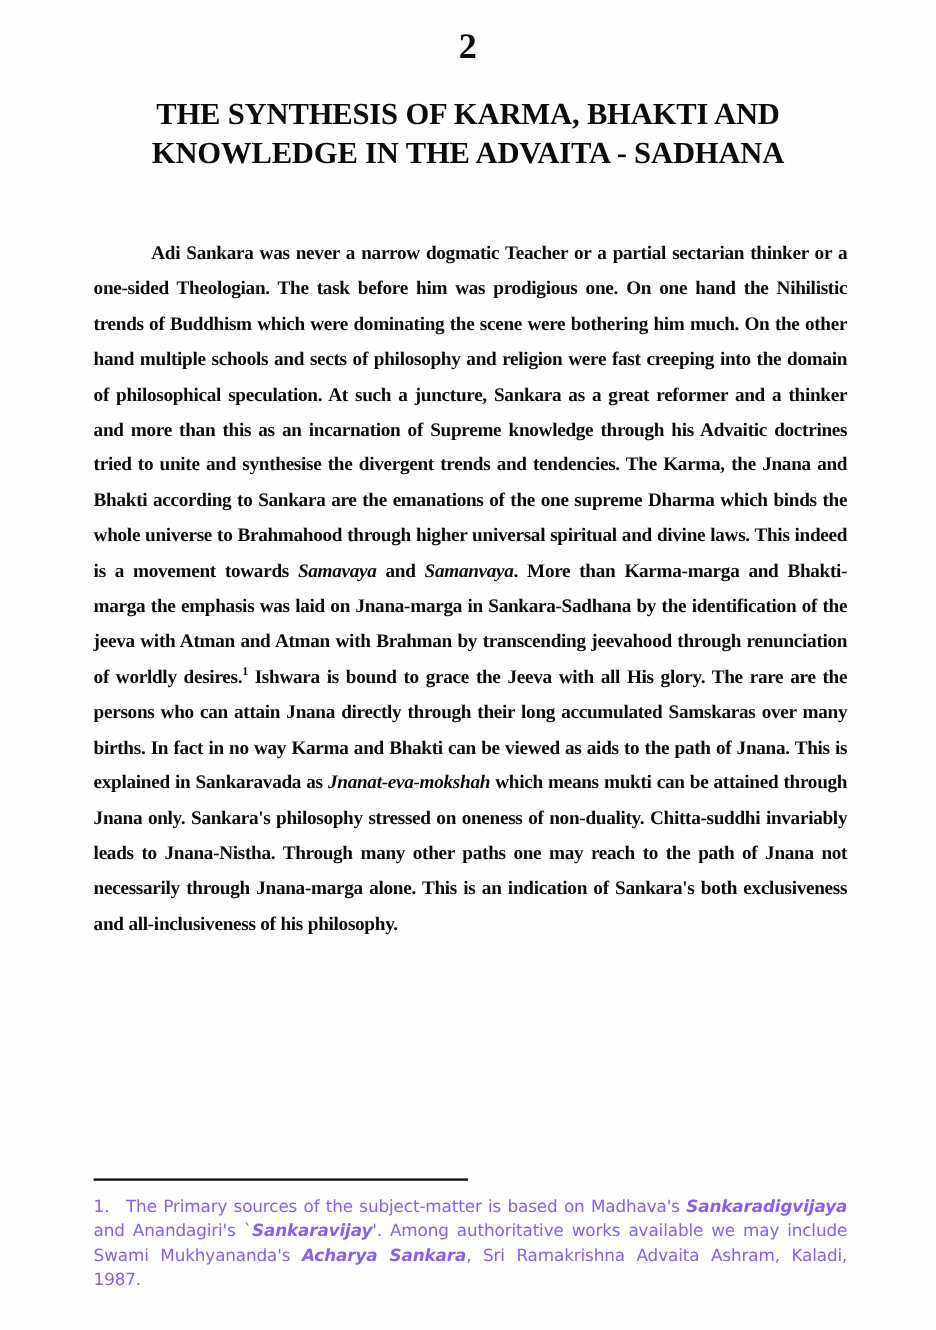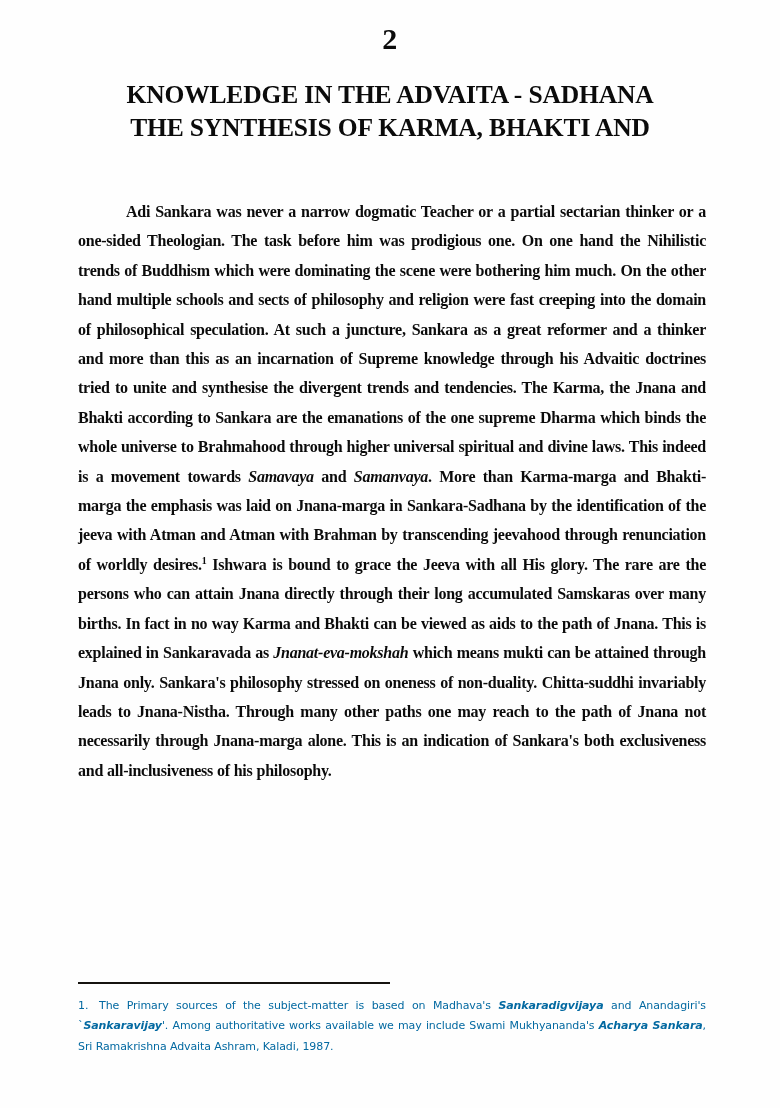--- a/index.html
+++ b/index.html
@@ -93,46 +93,46 @@
 
   
   .footnote-block {
     position: absolute;
     top: 996px;
     left: 78px;
     width: 628px;
     font-family: "DejaVu Sans", "Liberation Sans", sans-serif;
   }
   .footnote-text {
-    font-size: 11px;
+    font-size: 14px;
     line-height: 20.4px;
     text-align: justify;
     text-justify: inter-word;
     letter-spacing: -0.1px;
     margin: 0;
-    color: #0369a1;
+    color: #8b5cf6;
   }
   .footnote-text .fn-marker {
     font-weight: normal;
   }
   .footnote-text i {
     font-style: italic;
     font-weight: bold;
   }
 </style>
 </head>
 <body>
 
 <div class="page">
 
   <div class="chapter-number">2</div>
 
   <div class="title-block">
+    <div class="title-line">THE SYNTHESIS OF KARMA, BHAKTI AND</div>
     <div class="title-line">KNOWLEDGE IN THE ADVAITA - SADHANA</div>
-    <div class="title-line">THE SYNTHESIS OF KARMA, BHAKTI AND</div>
   </div>
 
   <div class="body-block">
     <p class="body-paragraph"><span>Adi Sankara was never a narrow dogmatic Teacher or a partial sectarian thinker or a one-sided Theologian. The task before him was prodigious one. On one hand the Nihilistic trends of Buddhism which were dominating the scene were bothering him much. On the other hand multiple schools and sects of philosophy and religion were fast creeping into the domain of philosophical speculation. At such a juncture, Sankara as a great reformer and a thinker and more than this as an incarnation of Supreme knowledge through his Advaitic doctrines tried to unite and synthesise the divergent trends and tendencies. The Karma, the Jnana and Bhakti according to Sankara are the emanations of the one supreme Dharma which binds the whole universe to Brahmahood through higher universal spiritual and divine laws. This indeed is a movement towards </span><i>Samavaya</i><span> and </span><i>Samanvaya</i><span>. More than Karma-marga and Bhakti-marga the emphasis was laid on Jnana-marga in Sankara-Sadhana by the identification of the jeeva with Atman and Atman with Brahman by transcending jeevahood through renunciation of worldly desires.</span><sup>1</sup><span> Ishwara is bound to grace the Jeeva with all His glory. The rare are the persons who can attain Jnana directly through their long accumulated Samskaras over many births. In fact in no way Karma and Bhakti can be viewed as aids to the path of Jnana. This is explained in Sankaravada as </span><i>Jnanat-eva-mokshah</i><span> which means mukti can be attained through Jnana only. Sankara's philosophy stressed on oneness of non-duality. Chitta-suddhi invariably leads to Jnana-Nistha. Through many other paths one may reach to the path of Jnana not necessarily through Jnana-marga alone. This is an indication of Sankara's both exclusiveness and all-inclusiveness of his philosophy.</span></p>
   </div>
 
   <div class="footnote-rule"></div>
 
   <div class="footnote-block">
     <p class="footnote-text"><span class="fn-marker">1.  </span><span>The Primary sources of the subject-matter is based on Madhava's </span><i>Sankaradigvijaya</i><span> and Anandagiri's `</span><i>Sankaravijay</i><span>'. Among authoritative works available we may include Swami Mukhyananda's </span><i>Acharya Sankara</i><span>, Sri Ramakrishna Advaita Ashram, Kaladi, 1987.</span></p>

